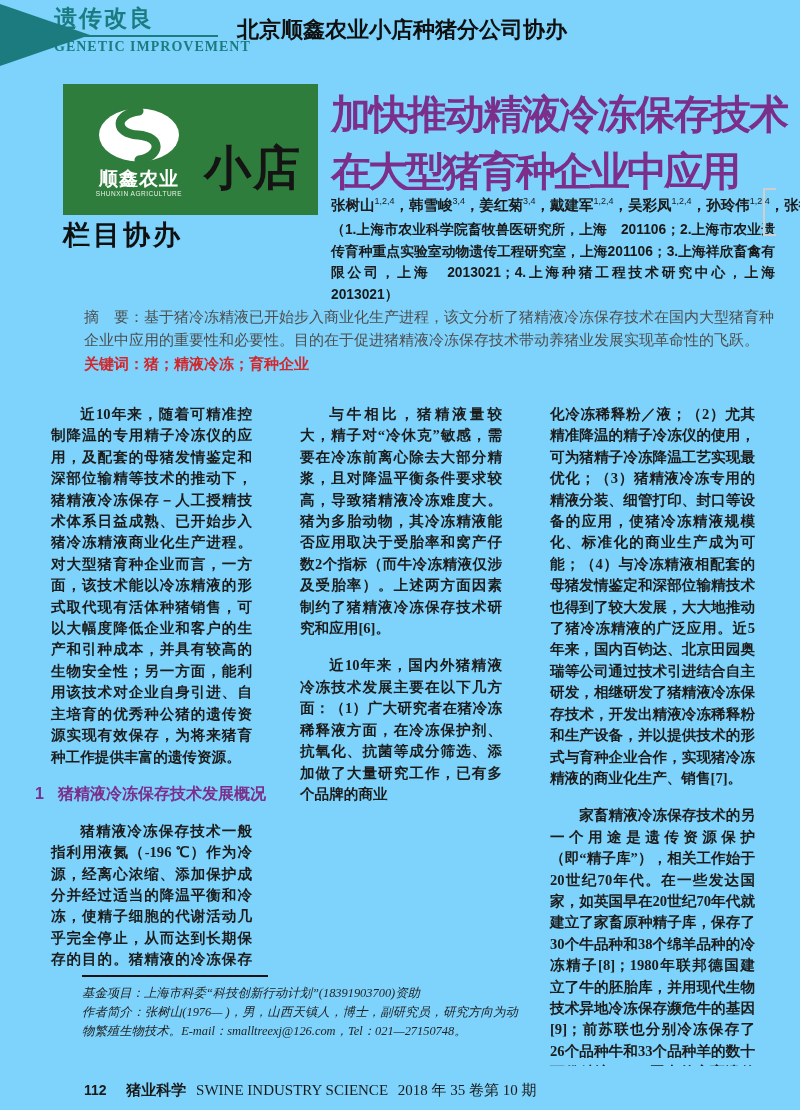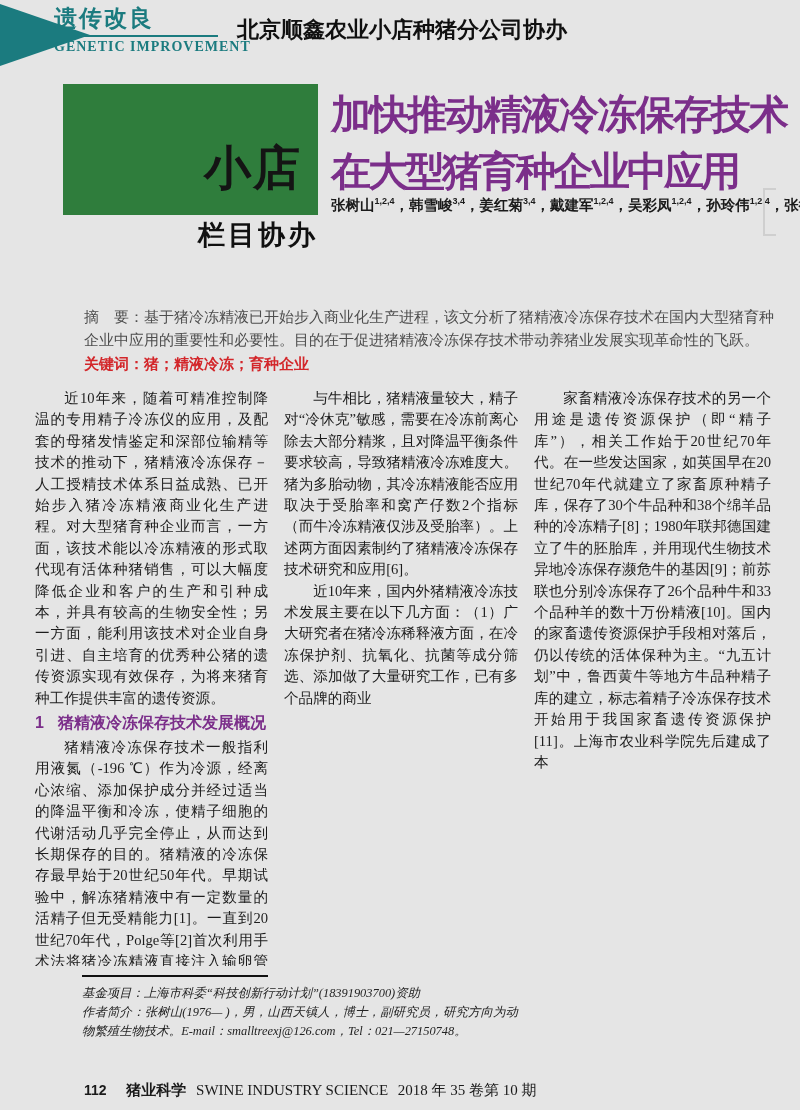--- a/index.html
+++ b/index.html
@@ -3,65 +3,65 @@
 <meta charset="utf-8">
 <style>
   :root{
     --teal:#1b7b7f;
     --purple:#7b2e8a;
     --red:#d3262a;
     --green:#2f7d3c;
     --ink:#1c1c1c;
   }
   html,body{margin:0;padding:0;background:#fff;}
-  .page{position:relative;width:800px;height:1110px;background:#e5e5e5;overflow:hidden;
+  .page{position:relative;width:800px;height:1110px;background:#7dd3fc;overflow:hidden;
         font-family:"Liberation Serif",serif;color:var(--ink);}
 
   
   .arrow-icon{position:absolute;left:0;top:4px;}
   .sec-cn{position:absolute;left:54px;top:5px;font:bold 23px/1.2 "Liberation Sans",sans-serif;
           color:var(--teal);letter-spacing:2px;}
   .sec-line{position:absolute;left:54px;top:35px;width:164px;height:2px;background:var(--teal);}
   .sec-en{position:absolute;left:54px;top:39px;font:bold 14px/1.2 "Liberation Serif",serif;
           color:var(--teal);letter-spacing:1px;}
   .sponsor{position:absolute;left:237px;top:17px;font:bold 22px/1.2 "Liberation Sans",sans-serif;color:#101010;}
 
   
   .logo-box{position:absolute;left:63px;top:84px;width:255px;height:131px;background:var(--green);}
   .emblem{position:absolute;left:28px;top:24px;width:96px;text-align:center;}
   .brand-cn{margin-top:2px;font:bold 19px/1.1 "Liberation Sans",sans-serif;color:#fff;letter-spacing:1px;}
   .brand-en{font:6.5px/1.2 "Liberation Sans",sans-serif;color:#e8f2e8;letter-spacing:0.5px;}
   .store{position:absolute;right:16px;top:60px;font:bold 47px/1 "Liberation Sans",sans-serif;color:#141414;letter-spacing:2px;}
-  .logo-caption{position:absolute;left:63px;top:221px;width:255px;text-align:right;
+  .logo-caption{position:absolute;left:63px;top:221px;width:255px;text-align:left;
                 font:bold 27px/1.1 "Liberation Sans",sans-serif;color:#101010;letter-spacing:3px;}
 
   
   .title-l1{position:absolute;left:331px;top:94px;font:bold 40px/1 "Liberation Sans",sans-serif;
             color:var(--purple);letter-spacing:-2px;white-space:nowrap;}
   .title-l2{position:absolute;left:331px;top:151px;font:bold 40px/1 "Liberation Sans",sans-serif;
             color:var(--purple);letter-spacing:-3px;white-space:nowrap;}
   .authors{position:absolute;left:331px;top:196px;width:446px;
            font:bold 14.5px/1.2 "Liberation Sans",sans-serif;color:#1a1a1a;white-space:nowrap;}
-  .authors sup{font-size:9px;font-weight:bold;}
+  .authors sup{font-size:9px;font-weight:normal;}
   .affiliations{position:absolute;left:331px;top:219px;width:444px;
                 font:bold 13.8px/21.5px "Liberation Sans",sans-serif;color:#1a1a1a;text-align:justify;}
   .frame-artifact{position:absolute;left:763px;top:188px;width:11px;height:44px;
                   border:2px solid #cfcfcf;border-right:none;}
 
   
   .abstract{position:absolute;left:84px;top:305px;width:690px;
             font:15px/23px "Liberation Sans",sans-serif;color:#4d4d4d;text-align:justify;}
   .keywords{position:absolute;left:84px;top:352px;width:690px;
             font:bold 15px/23px "Liberation Sans",sans-serif;color:var(--red);}
 
   
   .body-grid{position:absolute;left:35px;top:388px;width:736px;display:grid;
              grid-template-columns:233px 234px 237px;column-gap:16px;grid-template-rows:578px auto;}
   .col{font-size:14.6px;line-height:21.4px;text-align:justify;color:var(--ink);}
-  .col p{margin:0;}
+  .col p{margin:16px;font-weight:bold;}
   p.indent{text-indent:2em;}
   .col1{grid-column:1;grid-row:1;height:578px;overflow:hidden;}
   .col2{grid-column:2;grid-row:1;height:578px;overflow:hidden;}
   .col3{grid-column:3;grid-row:1/3;height:678px;overflow:hidden;}
   .sec-heading{margin:4px 0 3px;font:bold 16px/1.3 "Liberation Sans",sans-serif;color:var(--purple);}
   .sec-heading .h-num{margin-right:14px;}
 
   
   .footnote{grid-column:1/3;grid-row:2;padding-left:47px;margin-top:9px;}
   .fn-rule{width:186px;height:2px;background:#111;margin-bottom:7px;}
@@ -81,43 +81,53 @@
 
   <svg class="arrow-icon" width="90" height="62" viewBox="0 0 90 62">
     <polygon points="0,0 90,31 0,62" fill="#1b7b7f"></polygon>
   </svg>
   <div class="sec-cn">遗传改良</div>
   <div class="sec-line"></div>
   <div class="sec-en">GENETIC IMPROVEMENT</div>
   <div class="sponsor">北京顺鑫农业小店种猪分公司协办</div>
 
   <div class="logo-box">
+    <div class="emblem">
+      <svg width="82" height="55" viewBox="0 0 82 55">
+        <ellipse cx="41" cy="27" rx="40" ry="26.5" fill="#ffffff"></ellipse>
+        <path d="M41 3 C 17 6, 15 25, 40 27 C 65 29, 63 48, 41 52" stroke="#2f7d3c" stroke-width="9" fill="none" stroke-linecap="round"></path>
+      </svg>
+      <div class="brand-cn">顺鑫农业</div>
+      <div class="brand-en">SHUNXIN AGRICULTURE</div>
+    </div>
     <div class="store">小店</div>
   </div>
   <div class="logo-caption">栏目协办</div>
 
   <div class="title-l1">加快推动精液冷冻保存技术</div>
   <div class="title-l2">在大型猪育种企业中应用</div>
   <div class="authors"><span><span>张树山</span><sup>1,2,4</sup><span>，</span></span><span><span>韩雪峻</span><sup>3,4</sup><span>，</span></span><span><span>姜红菊</span><sup>3,4</sup><span>，</span></span><span><span>戴建军</span><sup>1,2,4</sup><span>，</span></span><span><span>吴彩凤</span><sup>1,2,4</sup><span>，</span></span><span><span>孙玲伟</span><sup>1,2,4</sup><span>，</span></span><span><span>张德福</span><span></span></span></div>
+  <div class="affiliations">（1.上海市农业科学院畜牧兽医研究所，上海　201106；2.上海市农业遗传育种重点实验室动物遗传工程研究室，上海201106；3.上海祥欣畜禽有限公司，上海　2013021；4.上海种猪工程技术研究中心，上海　2013021）</div>
   <div class="frame-artifact"></div>
 
   <div class="abstract"><span>摘　要：</span><span>基于猪冷冻精液已开始步入商业化生产进程，该文分析了猪精液冷冻保存技术在国内大型猪育种企业中应用的重要性和必要性。目的在于促进猪精液冷冻保存技术带动养猪业发展实现革命性的飞跃。</span></div>
   <div class="keywords"><span>关键词：</span><span>猪；精液冷冻；育种企业</span></div>
 
   <div class="body-grid">
     <div class="col col1">
       <p class="indent">近10年来，随着可精准控制降温的专用精子冷冻仪的应用，及配套的母猪发情鉴定和深部位输精等技术的推动下，猪精液冷冻保存－人工授精技术体系日益成熟、已开始步入猪冷冻精液商业化生产进程。对大型猪育种企业而言，一方面，该技术能以冷冻精液的形式取代现有活体种猪销售，可以大幅度降低企业和客户的生产和引种成本，并具有较高的生物安全性；另一方面，能利用该技术对企业自身引进、自主培育的优秀种公猪的遗传资源实现有效保存，为将来猪育种工作提供丰富的遗传资源。</p>
       <h2 class="sec-heading"><span class="h-num">1</span><span>猪精液冷冻保存技术发展概况</span></h2>
       <p class="indent">猪精液冷冻保存技术一般指利用液氮（-196 ℃）作为冷源，经离心浓缩、添加保护成分并经过适当的降温平衡和冷冻，使精子细胞的代谢活动几乎完全停止，从而达到长期保存的目的。猪精液的冷冻保存最早始于20世纪50年代。早期试验中，解冻猪精液中有一定数量的活精子但无受精能力[1]。一直到20世纪70年代，Polge等[2]首次利用手术法将猪冷冻精液直接注入输卵管成功产下仔猪。猪冷冻精液剂型主要有颗粒、细管（0.5 mL和5 mL）和扁平袋（5 mL）等。1975年，猪的颗粒</p>
     </div>
     <div class="col col2">
       <p class="indent">与牛相比，猪精液量较大，精子对“冷休克”敏感，需要在冷冻前离心除去大部分精浆，且对降温平衡条件要求较高，导致猪精液冷冻难度大。猪为多胎动物，其冷冻精液能否应用取决于受胎率和窝产仔数2个指标（而牛冷冻精液仅涉及受胎率）。上述两方面因素制约了猪精液冷冻保存技术研究和应用[6]。</p>
       <p class="indent">近10年来，国内外猪精液冷冻技术发展主要在以下几方面：（1）广大研究者在猪冷冻稀释液方面，在冷冻保护剂、抗氧化、抗菌等成分筛选、添加做了大量研究工作，已有多个品牌的商业</p>
     </div>
     <div class="col col3">
+      <p>化冷冻稀释粉／液；（2）尤其精准降温的精子冷冻仪的使用，可为猪精子冷冻降温工艺实现最优化；（3）猪精液冷冻专用的精液分装、细管打印、封口等设备的应用，使猪冷冻精液规模化、标准化的商业生产成为可能；（4）与冷冻精液相配套的母猪发情鉴定和深部位输精技术也得到了较大发展，大大地推动了猪冷冻精液的广泛应用。近5年来，国内百钧达、北京田园奥瑞等公司通过技术引进结合自主研发，相继研发了猪精液冷冻保存技术，开发出精液冷冻稀释粉和生产设备，并以提供技术的形式与育种企业合作，实现猪冷冻精液的商业化生产、销售[7]。</p>
       <p class="indent">家畜精液冷冻保存技术的另一个用途是遗传资源保护（即“精子库”），相关工作始于20世纪70年代。在一些发达国家，如英国早在20世纪70年代就建立了家畜原种精子库，保存了30个牛品种和38个绵羊品种的冷冻精子[8]；1980年联邦德国建立了牛的胚胎库，并用现代生物技术异地冷冻保存濒危牛的基因[9]；前苏联也分别冷冻保存了26个品种牛和33个品种羊的数十万份精液[10]。国内的家畜遗传资源保护手段相对落后，仍以传统的活体保种为主。“九五计划”中，鲁西黄牛等地方牛品种精子库的建立，标志着精子冷冻保存技术开始用于我国家畜遗传资源保护[11]。上海市农业科学院先后建成了本</p>
     </div>
     <div class="footnote">
       <div class="fn-rule"></div>
       <p>基金项目：上海市科委“科技创新行动计划”(18391903700)资助</p>
       <p>作者简介：张树山(1976— )，男，山西天镇人，博士，副研究员，研究方向为动物繁殖生物技术。E-mail：smalltreexj@126.com，Tel：021—27150748。</p>
     </div>
   </div>
 
   <div class="page-footer">

